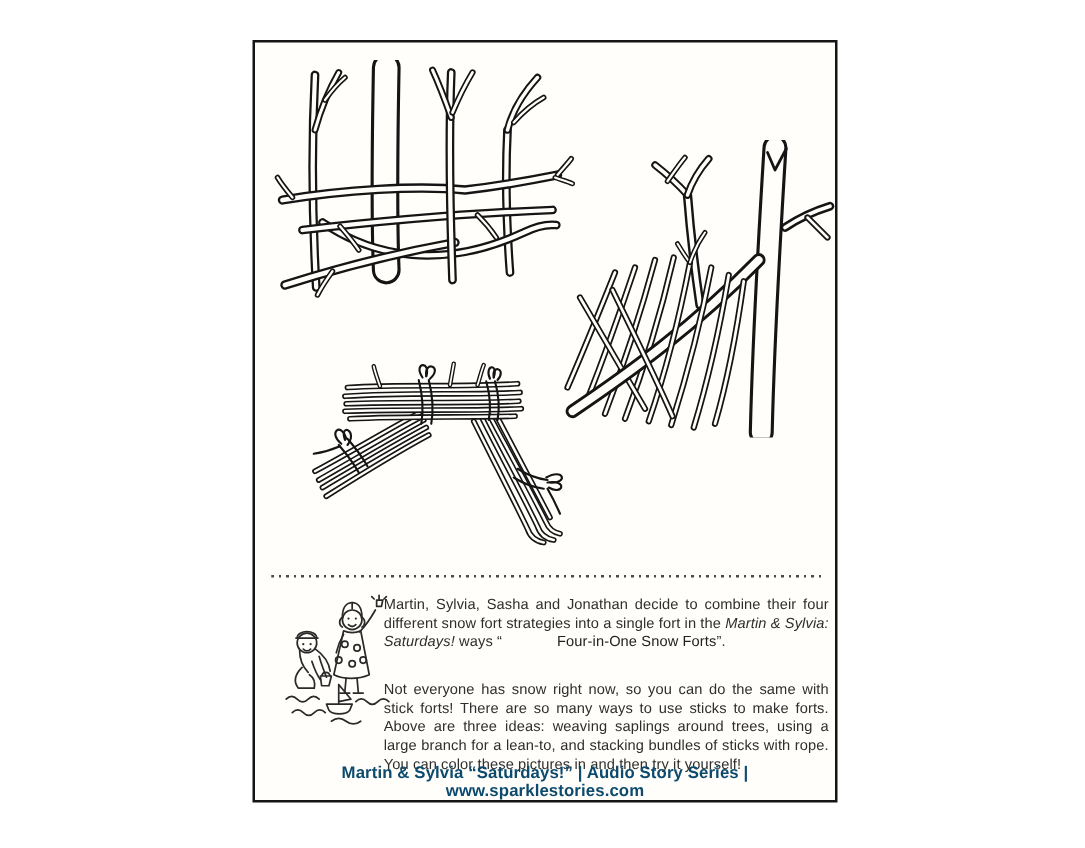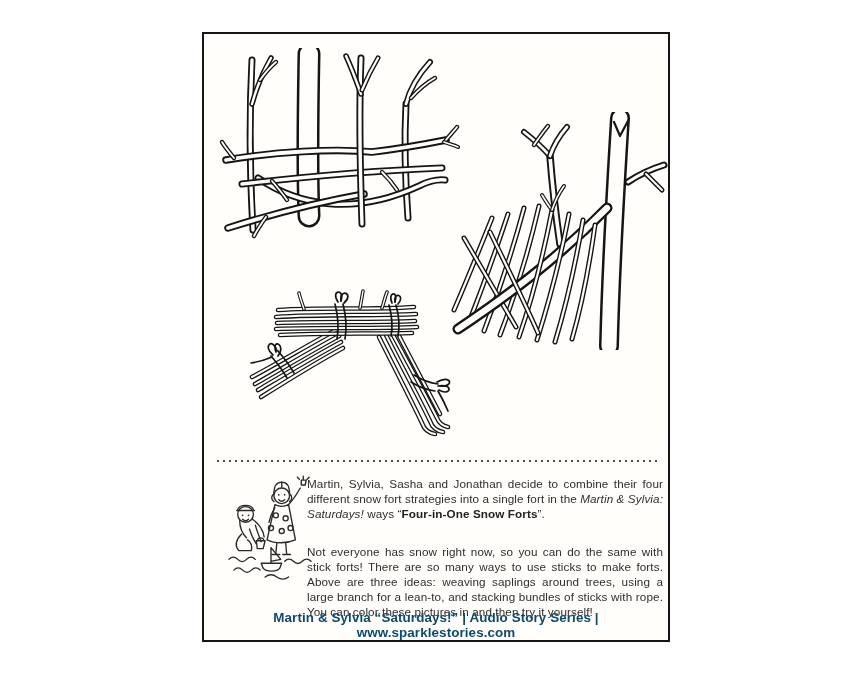--- a/index.html
+++ b/index.html
@@ -24,21 +24,21 @@
     background:repeating-linear-gradient(90deg,#4a4a4a 0 2px,transparent 2px 6px);
   }
   .text-block{
     position:absolute;left:103px;top:442px;width:356px;
     color:#2e2e2e;font-size:11.7px;line-height:15.2px;text-align:justify;
     letter-spacing:0.1px;
   }
   .text-block p{margin:0;}
   .text-block p + p{margin-top:22px;}
   .italic{font-style:italic;}
-  .bold{font-weight:bold;color:#222;}
+  .bold{font-weight:normal;color:#222;margin-left:44px;}
   .footer{
     position:absolute;left:0;right:0;top:576px;text-align:center;
     font-weight:bold;font-size:13.4px;color:#0c4a6e;letter-spacing:0.1px;
   }
 </style>
 </head>
 <body>
 
 <div class="canvas">
   <div class="page">

